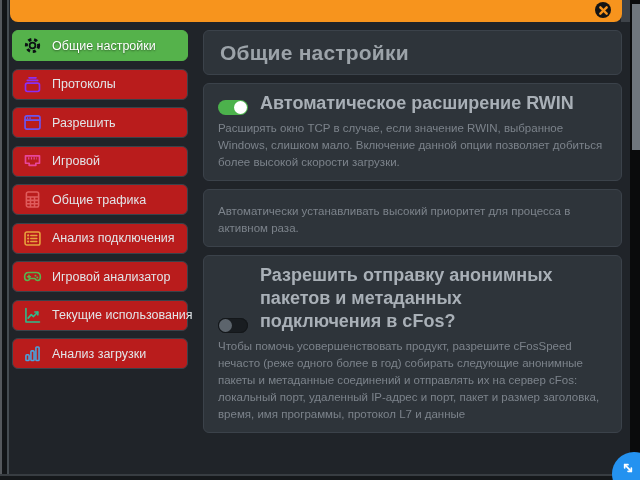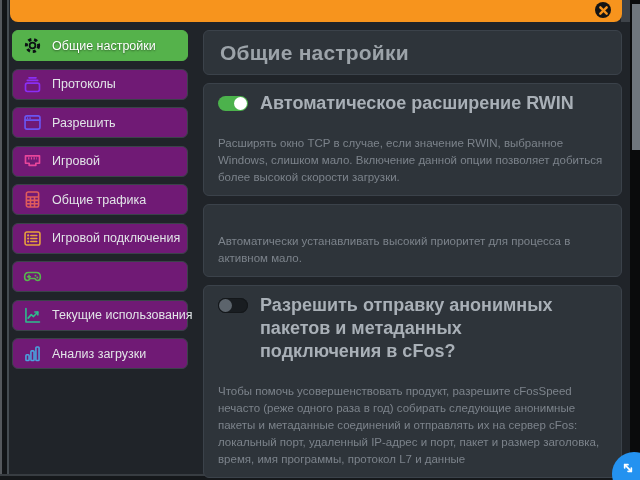--- a/index.html
+++ b/index.html
@@ -19,38 +19,38 @@
   
   .titlebar{position:absolute;left:10px;top:0;width:612px;height:22px;background:#f7941d;
     border-radius:0 0 8px 8px;z-index:3;}
   .close-btn{position:absolute;right:11px;top:2px;width:16px;height:16px;border-radius:50%;
     background:#141414;display:flex;align-items:center;justify-content:center;cursor:pointer;}
   .close-btn svg{width:9px;height:9px;stroke:#f7941d;stroke-width:2.6;stroke-linecap:round;}
 
   
   .sidebar{position:absolute;left:12px;top:30px;width:176px;z-index:2;}
   .sidebar-item{box-sizing:border-box;width:176px;height:31px;margin-bottom:7.5px;border-radius:6px;
-    background:#701a75;border:1px solid #3b424a;display:flex;align-items:center;
+    background:#b91c1c;border:1px solid #3b424a;display:flex;align-items:center;
     padding:0 6px 0 9px;gap:9px;cursor:pointer;}
   .sidebar-item.active{background:#55b24b;border-color:#55b24b;}
   .sidebar-item .icon{width:21px;height:21px;flex:0 0 21px;display:flex;}
   .sidebar-item .icon svg{width:21px;height:21px;}
   .sidebar-item .label{font-size:12.5px;color:#e2e5e8;white-space:nowrap;}
   .sidebar-item.active .label{color:#fff;text-shadow:0 1px 2px rgba(0,0,0,.45);}
 
   
   .main{position:absolute;left:203px;top:30px;width:419px;z-index:2;}
   .card{box-sizing:border-box;width:419px;background:#2e343a;border:1px solid #3b424a;
     border-radius:6px;margin-bottom:8px;}
   .header-card{height:45px;display:flex;align-items:center;padding:0 16px;}
   .page-title{font-size:21px;font-weight:700;color:#9ca3a9;letter-spacing:.2px;}
   .option-card{padding:8px 14px 9px 14px;}
-  .option-head{display:flex;align-items:flex-start;gap:12px;}
+  .option-head{display:flex;align-items:flex-end;gap:12px;}
   .option-title{font-size:18px;line-height:23px;font-weight:700;color:#a9b0b7;max-width:325px;}
-  .option-desc{margin-top:20px;font-size:11.5px;line-height:17px;color:#7c838b;max-width:389px;}
+  .option-desc{margin-top:5px;font-size:11.5px;line-height:17px;color:#7c838b;max-width:389px;}
 
   
   .toggle{flex:0 0 30px;width:30px;height:15px;border-radius:8px;position:relative;
     margin-top:4px;cursor:pointer;}
   .toggle.on{background:#4cb24c;}
   .toggle.off{background:#191d21;box-shadow:inset 0 0 0 1px #14171a;}
   .toggle .knob{position:absolute;top:1px;width:13px;height:13px;border-radius:50%;}
   .toggle.on .knob{right:1px;background:#ffffff;}
   .toggle.off .knob{left:1px;background:#5c646c;}
 
@@ -134,31 +134,32 @@
   </div>
 
   <div class="sidebar-item">
     <span class="icon" style="color: rgb(232, 163, 61);">
         <svg viewBox="0 0 24 24" fill="none" stroke="currentColor" stroke-width="1.8" stroke-linecap="round" stroke-linejoin="round">
           <rect x="3.5" y="4.5" width="17" height="15" rx="2"></rect>
           <path d="M7 8.5h.01M7 12h.01M7 15.5h.01" stroke-width="2.5"></path>
           <path d="M10 8.5h7M10 12h7M10 15.5h7" stroke-width="1.6"></path>
         </svg>
       </span>
-    <span class="label">Игровой подключения</span>
+    <span class="label">Анализ подключения</span>
   </div>
 
   <div class="sidebar-item">
     <span class="icon" style="color: rgb(88, 181, 78);">
         <svg viewBox="0 0 24 24" fill="none" stroke="currentColor" stroke-width="1.8" stroke-linecap="round" stroke-linejoin="round">
           <path d="M7.5 7.5h9c2.8 0 4.5 2.2 4.5 5 0 2.3-1.3 4-3.2 4-1.6 0-2.4-1.1-3.1-2.2H9.3c-.7 1.1-1.5 2.2-3.1 2.2-1.9 0-3.2-1.7-3.2-4 0-2.8 1.7-5 4.5-5z"></path>
           <path d="M8 10.6v3.2M6.4 12.2h3.2"></path>
           <path d="M15.4 11h.01M17.5 13.2h.01" stroke-width="2.2"></path>
         </svg>
       </span>
+    <span class="label">Игровой анализатор</span>
   </div>
 
   <div class="sidebar-item">
     <span class="icon" style="color: rgb(45, 190, 141);">
         <svg viewBox="0 0 24 24" fill="none" stroke="currentColor" stroke-width="1.8" stroke-linecap="round" stroke-linejoin="round">
           <path d="M4.5 4v15.5H20"></path>
           <path d="M7 15l3.6-4 2.5 2.2 4.9-5"></path>
           <path d="M14.7 7.9h3.4v3.4"></path>
         </svg>
       </span>
@@ -186,31 +187,31 @@
     <div class="option-head">
       <div class="toggle on">
             <div class="knob"></div>
           </div>
       <div class="option-title">Автоматическое расширение RWIN</div>
     </div>
     <div class="option-desc">Расширять окно TCP в случае, если значение RWIN, выбранное Windows, слишком мало. Включение данной опции позволяет добиться более высокой скорости загрузки.</div>
   </div>
 
   <div class="card option-card">
-    <div class="option-desc">Автоматически устанавливать высокий приоритет для процесса в активном мало.</div>
+    <div class="option-desc">Автоматически устанавливать высокий приоритет для процесса в активном раза.</div>
   </div>
 
   <div class="card option-card">
     <div class="option-head">
       <div class="toggle off">
             <div class="knob"></div>
           </div>
       <div class="option-title">Разрешить отправку анонимных пакетов и метаданных подключения в cFos?</div>
     </div>
-    <div class="option-desc">Чтобы помочь усовершенствовать продукт, разрешите cFosSpeed нечасто (реже одного раза в год) собирать следующие анонимные пакеты и метаданные соединений и отправлять их на сервер cFos: локальный порт, удаленный IP-адрес и порт, пакет и размер заголовка, время, имя программы, протокол L7 и данные</div>
+    <div class="option-desc">Чтобы помочь усовершенствовать продукт, разрешите cFosSpeed нечасто (реже одного более в год) собирать следующие анонимные пакеты и метаданные соединений и отправлять их на сервер cFos: локальный порт, удаленный IP-адрес и порт, пакет и размер заголовка, время, имя программы, протокол L7 и данные</div>
   </div>
 </div>
 </div>
 
 <div class="scroll-track">
   <div class="scroll-thumb"></div>
 </div>
 
 <div class="fab">
   <svg viewBox="0 0 24 24">

